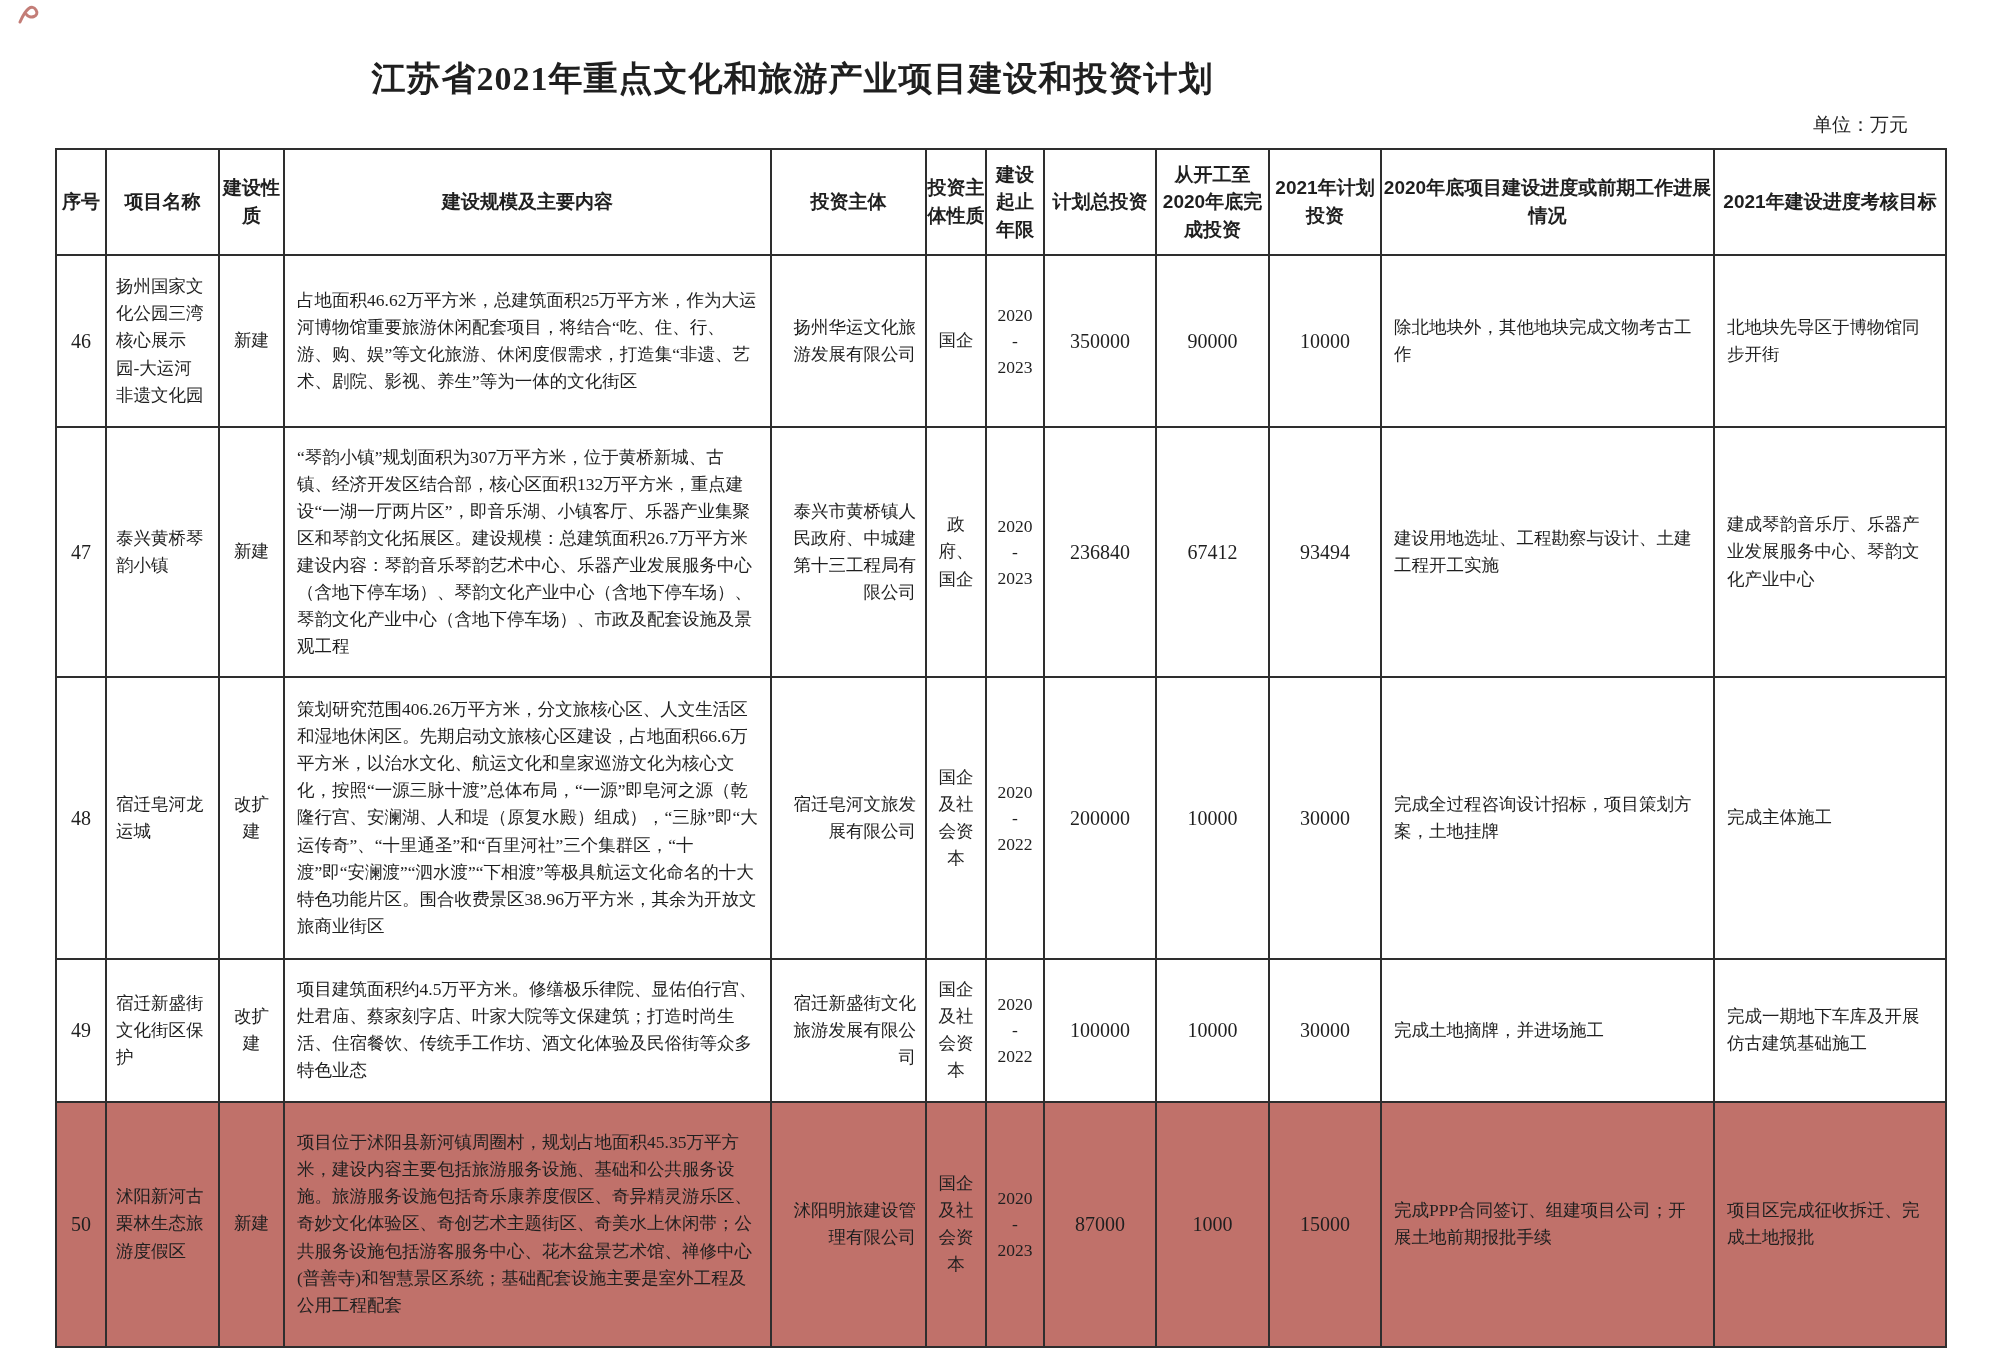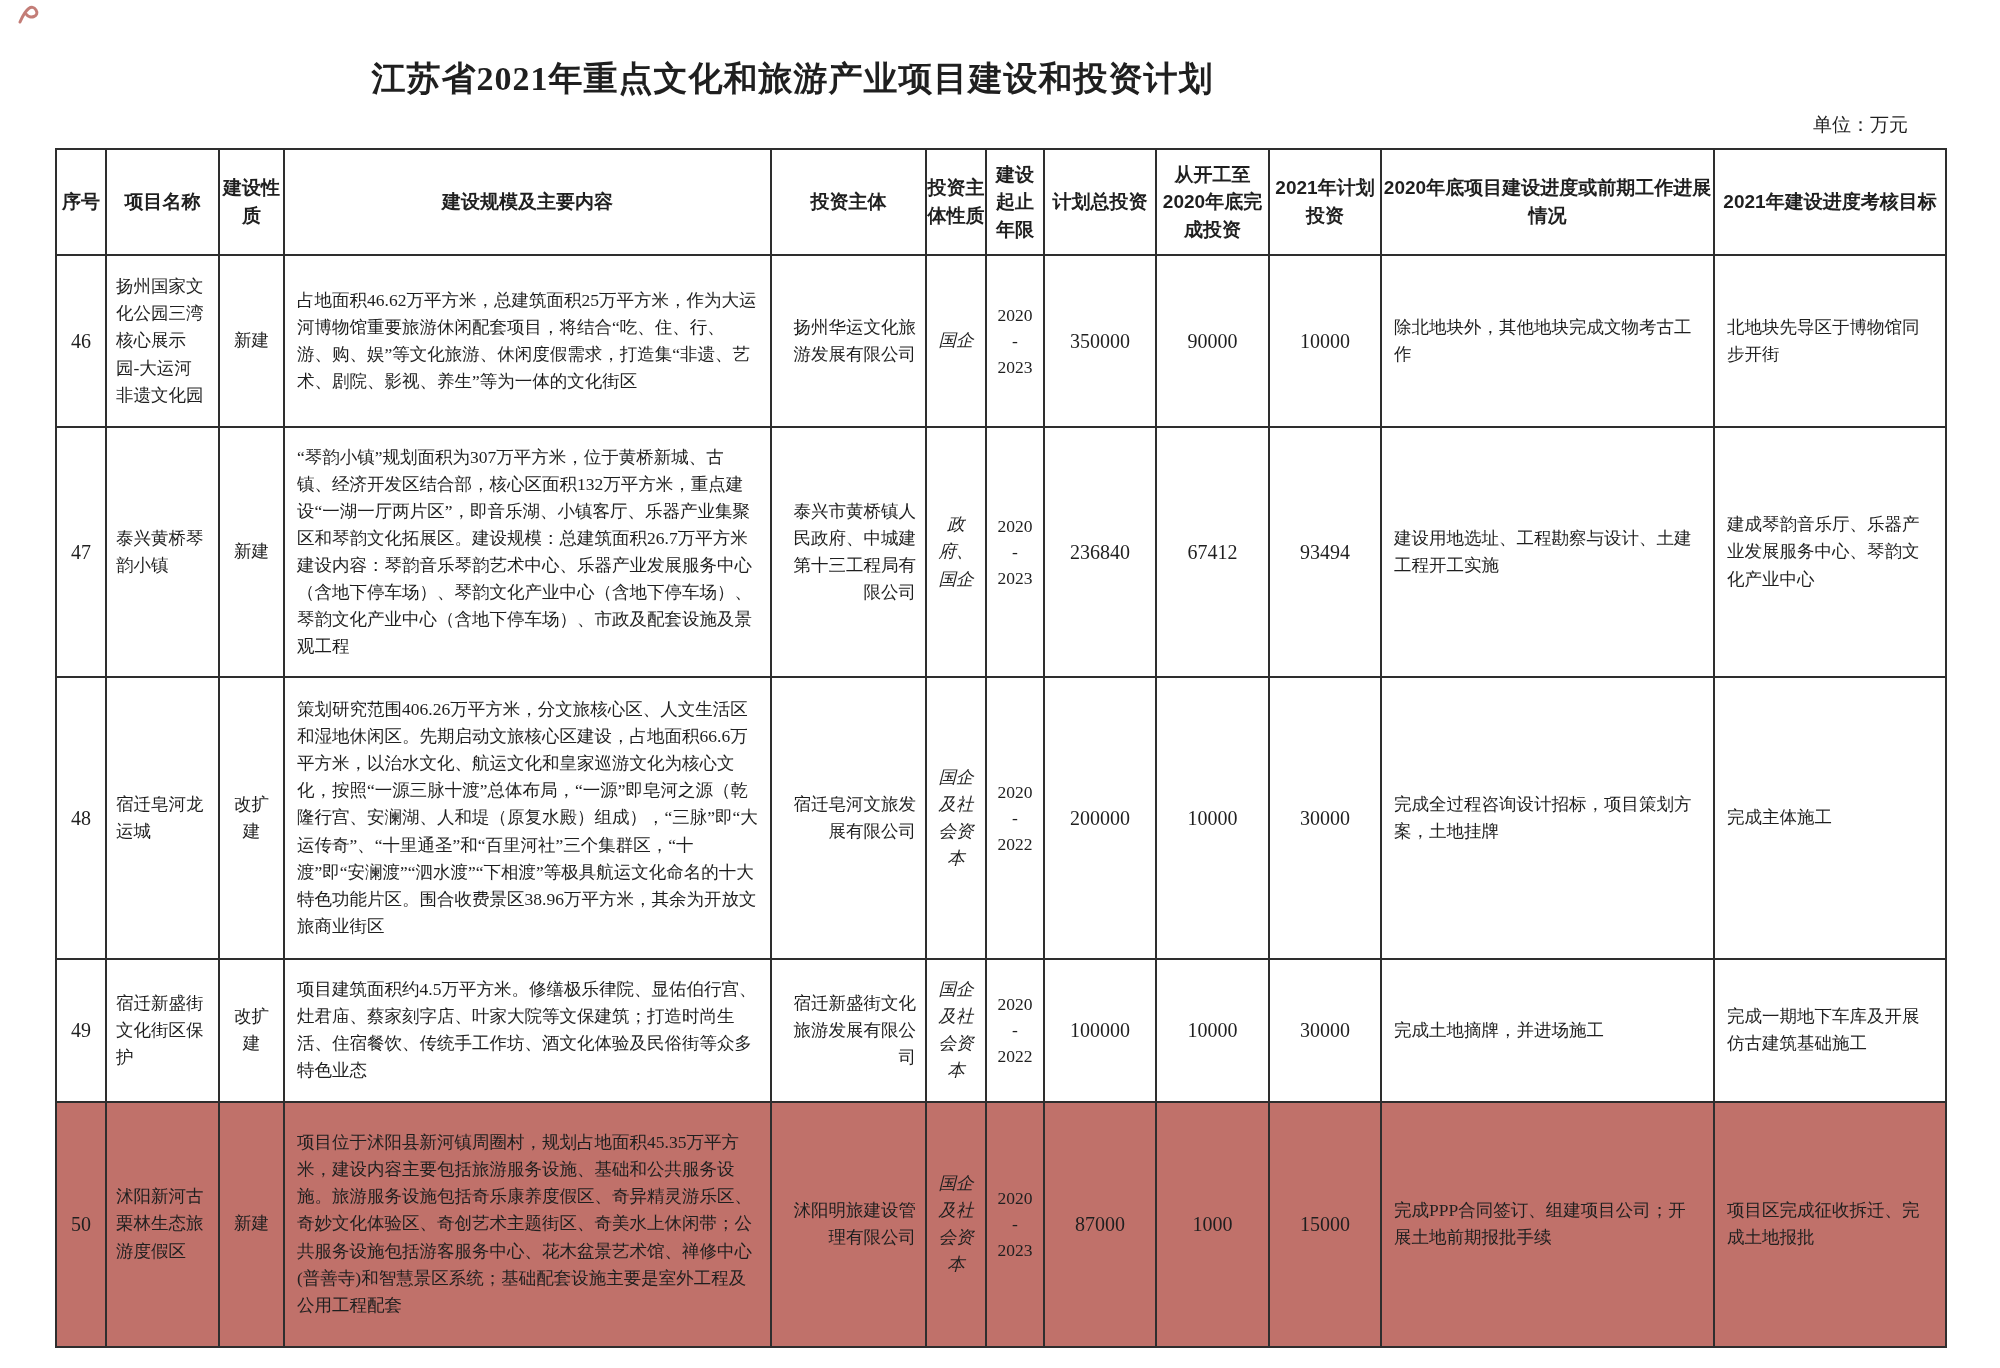--- a/index.html
+++ b/index.html
@@ -75,21 +75,21 @@
   col.c-plan_2021 { width: 112px; }
   col.c-progress_2020 { width: 333px; }
   col.c-target_2021 { width: 232px; }
 
   
   td.col-seq { font-size: 20px; }
   td.col-name { text-align: left; padding: 6px 9px; }
   td.col-nature { padding: 4px 10px; }
   td.col-scale { text-align: left; padding: 8px 12px; margin-left: 31px; }
   td.col-investor { text-align: right; padding: 14px 9px; }
-  td.col-investor_type { padding: 16px 8px; font-style: italic; }
+  td.col-investor_type { padding: 16px 8px; }
   td.col-period { white-space: pre-line; line-height: 1.5; margin-left: 12px; }
   td.col-total_investment, td.col-done_by_2020, td.col-plan_2021 { font-size: 20px; }
   td.col-progress_2020, td.col-target_2021 { text-align: left; padding: 8px 12px; }
 </style>
 </head>
 <body>
 
 <div class="page">
   <svg class="corner-mark" viewBox="0 0 40 30">
     <path d="M4,22 C10,8 16,4 20,10 C24,16 14,20 10,14" fill="none" stroke="#b0524a" stroke-width="3" stroke-linecap="round"></path>

